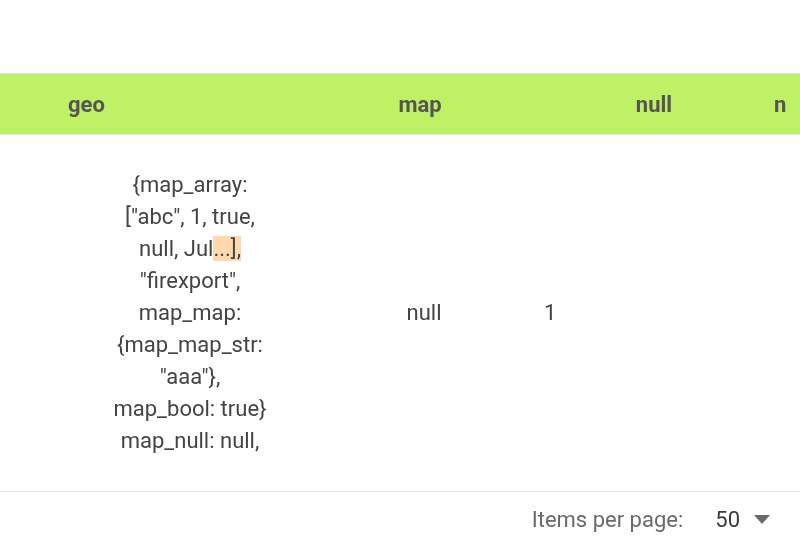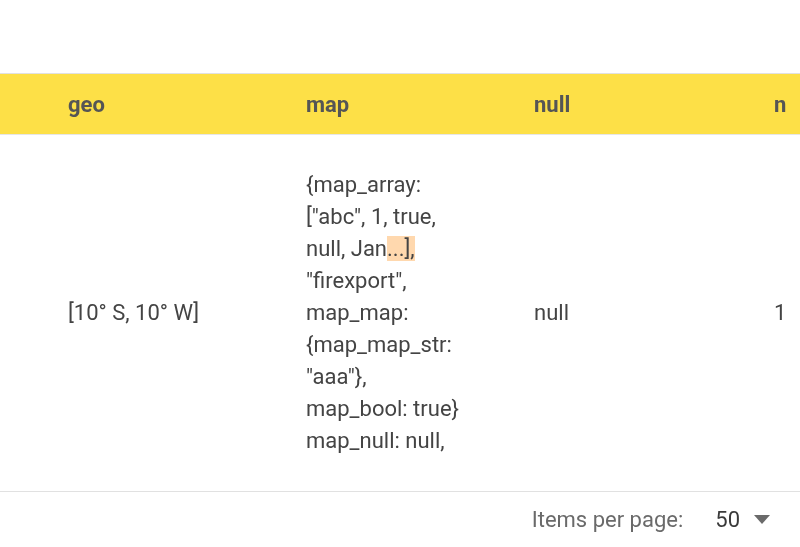--- a/index.html
+++ b/index.html
@@ -25,47 +25,48 @@
     background: #e1e1e1;
   }
   .header-row {
     display: flex;
     align-items: center;
     height: 60px;
     padding-left: 68px;
     font-weight: 700;
     font-size: 22px;
     color: #555;
-    background: #fde047;
+    background: #bef264;
   }
   .divider-mid {
     height: 1px;
     background: #e6e6e6;
   }
   .col { flex: 0 0 auto; }
   .col-geo   { width: 238px; }
-  .col-map   { width: 228px; }
-  .col-null  { width: 240px; }
+  .col-map   { width: 228px; text-align: center; }
+  .col-null  { width: 240px; text-align: center; }
   .col-nn    { width: 40px; overflow: hidden; white-space: nowrap; }
 
   .data-row {
     display: flex;
     align-items: center;
     padding-left: 68px;
     min-height: 356px;
     padding-top: 12px;
     padding-bottom: 12px;
     font-size: 22px;
     color: #444;
     line-height: 1.45;
     background: #fff;
   }
   .cell-map {
     white-space: normal;
     word-break: break-word;
+    margin-left: 8px;
   }
   .cell-map .line { display: block; }
   .highlight {
     background: #ffd8ae;
   }
 
   .divider-bot {
     height: 1px;
     background: #e1e1e1;
   }
@@ -105,26 +106,25 @@
   <div class="header-row">
     <div class="col col-geo">geo</div>
     <div class="col col-map">map</div>
     <div class="col col-null">null</div>
     <div class="col col-nn">n</div>
   </div>
 
   <div class="divider-mid"></div>
 
   <div class="data-row">
-    <div class="col col-geo">[10° S, 10° W]</div>
 
     <div class="col col-map cell-map">
       <span class="line">{map_array:</span>
       <span class="line">["abc", 1, true,</span>
-      <span class="line"><span>null, Jan</span><span class="highlight">...],</span></span>
+      <span class="line"><span>null, Jul</span><span class="highlight">...],</span></span>
       <span class="line">"firexport",</span>
       <span class="line">map_map:</span>
       <span class="line">{map_map_str:</span>
       <span class="line">"aaa"},</span>
       <span class="line">map_bool: true}</span>
       <span class="line">map_null: null,</span>
     </div>
 
     <div class="col col-null">null</div>
     <div class="col col-nn">1</div>

